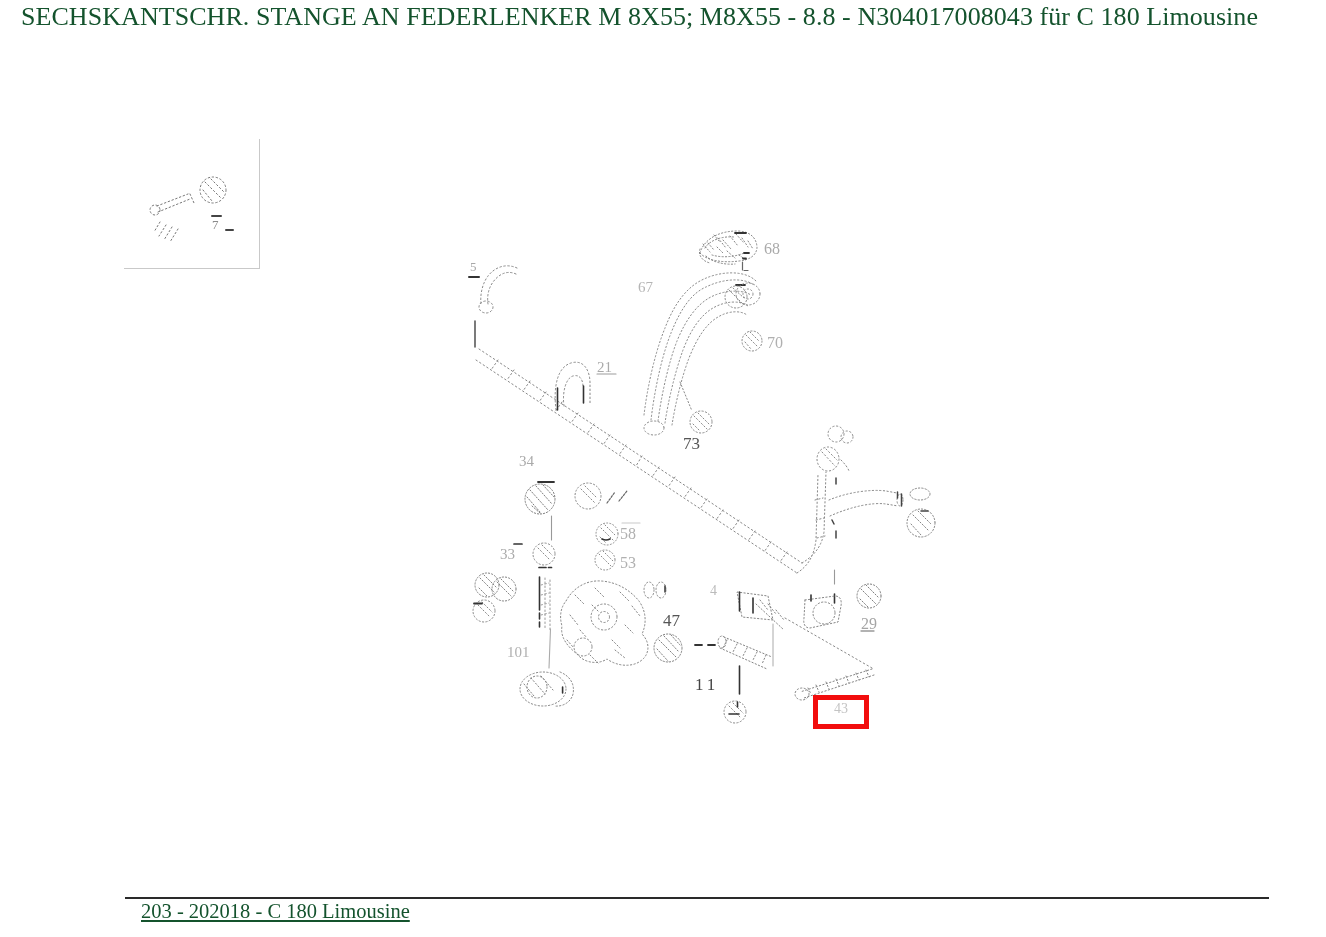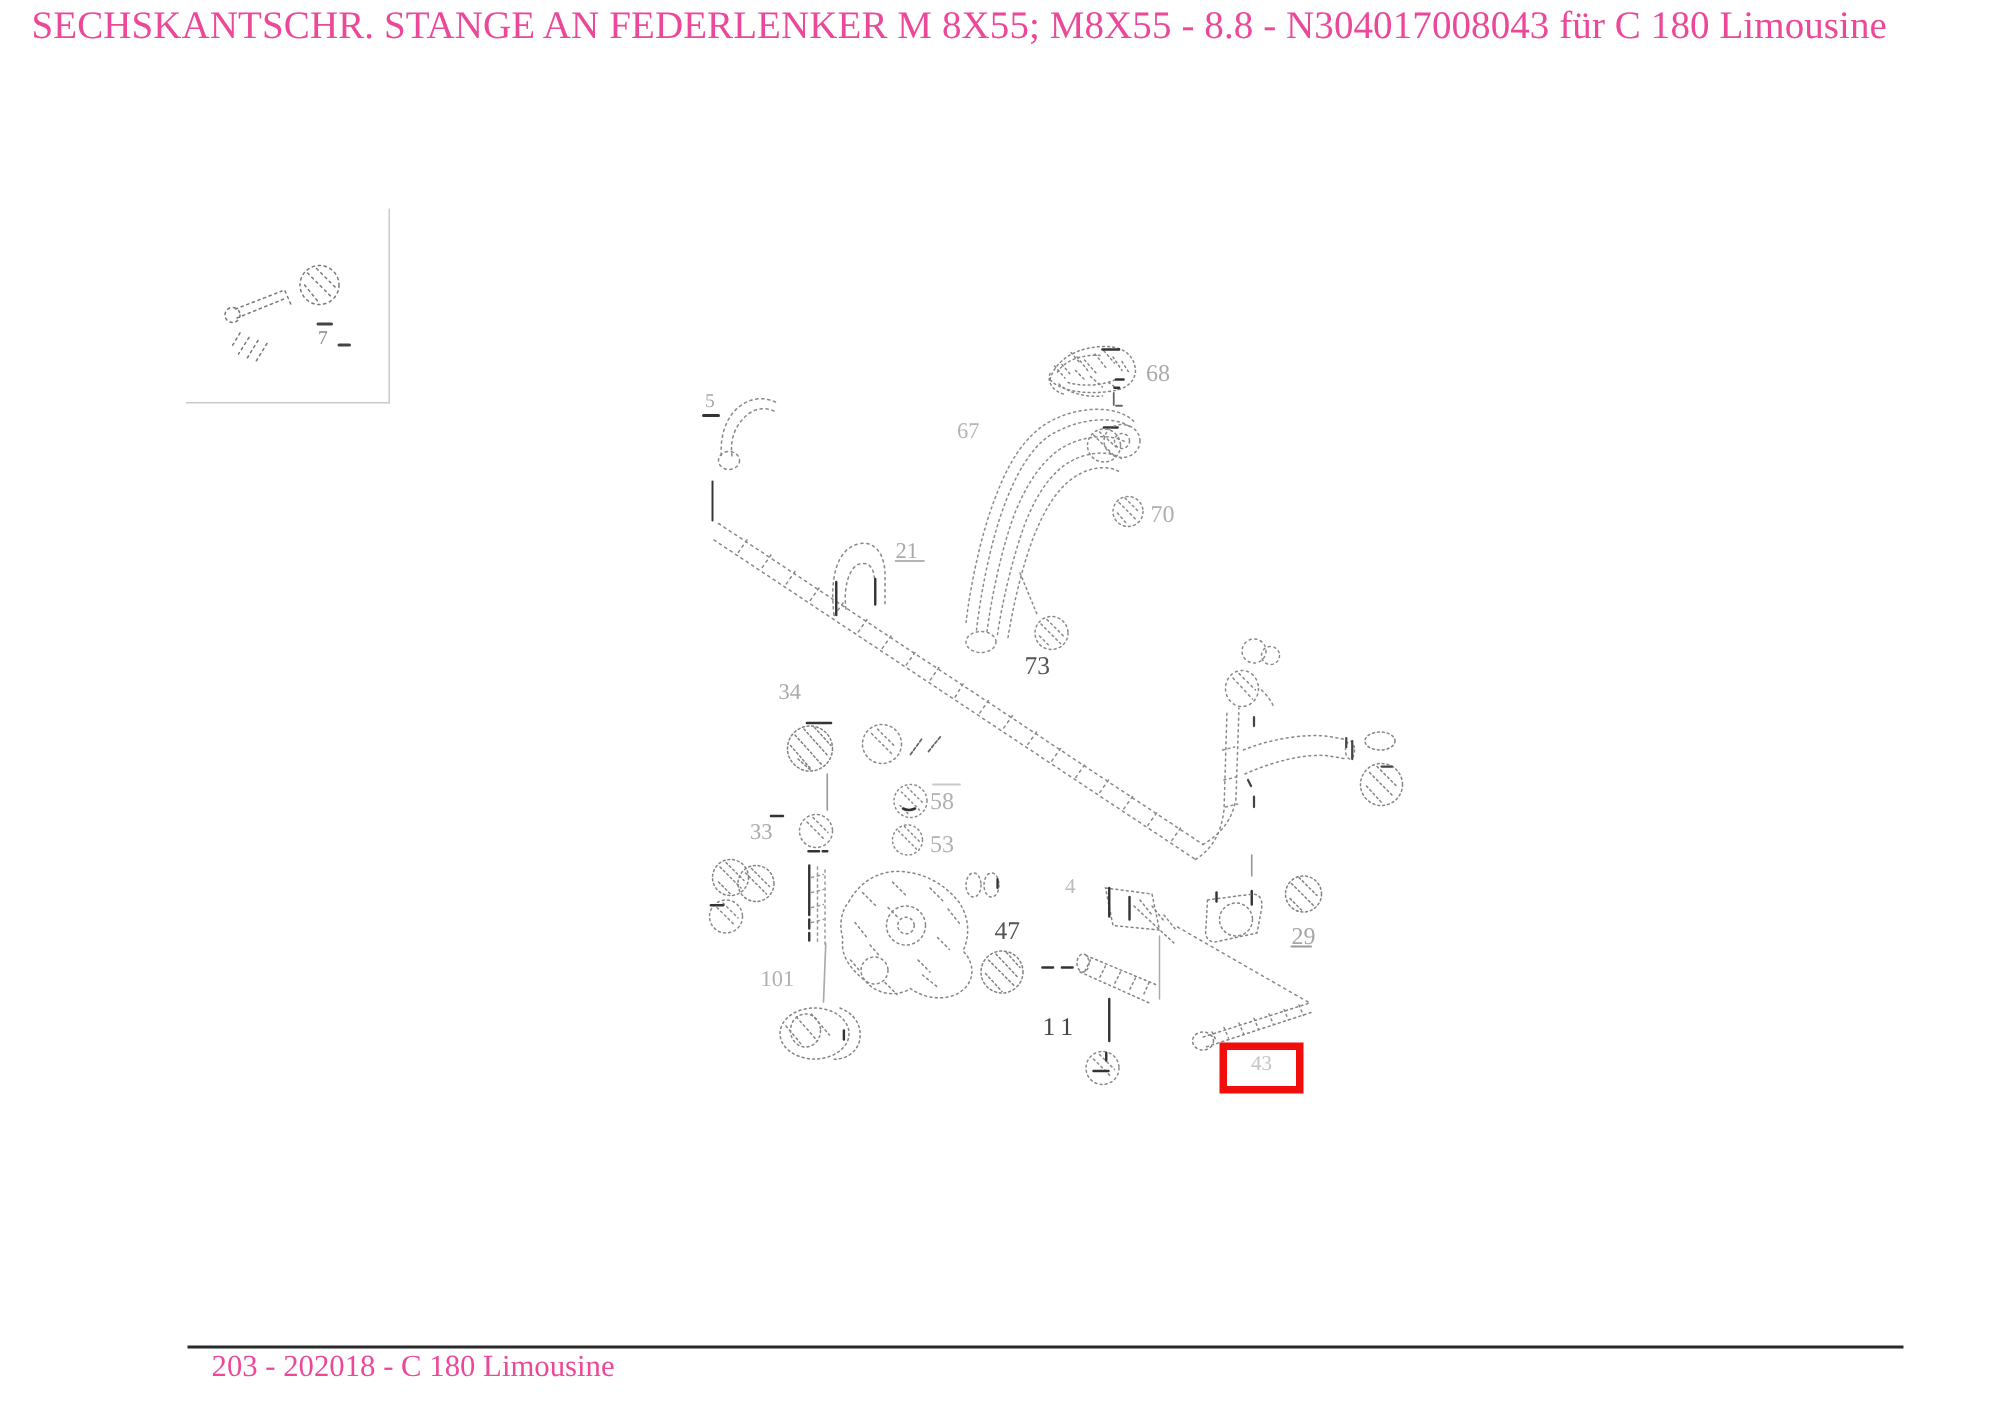--- a/index.html
+++ b/index.html
@@ -1,17 +1,17 @@
 <!DOCTYPE html>
 <html><head>
 <meta charset="utf-8">
 <style>
   html,body{margin:0;padding:0;background:#fff;width:1326px;height:937px;overflow:hidden;}
   .abs{position:absolute;}
-  .ser{font-family:"Liberation Serif",serif;color:#ec4899;}
+  .ser{font-family:"Liberation Serif",serif;color:#14532d;}
   *{-webkit-font-smoothing:antialiased;}
 </style>
 </head>
 <body>
 
 <div class="abs ser" style="left:21px;top:2px;font-size:26px;letter-spacing:0.06px;white-space:nowrap;">SECHSKANTSCHR. STANGE AN FEDERLENKER M 8X55; M8X55 - 8.8 - N304017008043 für C 180 Limousine</div>
 
 <div class="abs" style="left:259px;top:139px;width:1px;height:130px;background:#c9c9c9;"></div>
 
 <div class="abs" style="left:124px;top:268px;width:136px;height:1px;background:#c9c9c9;"></div>
@@ -306,13 +306,13 @@
 <text x="620" y="568" font-family="Liberation Serif" font-size="16" fill="#b0b0b0" stroke="none">53</text>
 
 <text x="834" y="713" font-family="Liberation Serif" font-size="14" fill="#c4c4c4" stroke="none">43</text>
 </g>
 </svg>
 
 <div class="abs" style="left:813px;top:695px;width:56px;height:34px;border:5px solid #f20d0d;box-sizing:border-box;"></div>
 
 <div class="abs" style="left:125px;top:897px;width:1144px;height:1.5px;background:#2a2a2a;"></div>
 
-<div class="abs ser" style="left:141px;top:900px;font-size:20.5px;white-space:nowrap;">203 - 202018 - C 180 Limousine</div>
+<div class="abs ser" style="left:141px;top:900px;font-size:20.5px;white-space:nowrap;text-decoration:underline;">203 - 202018 - C 180 Limousine</div>
 
 </body></html>

